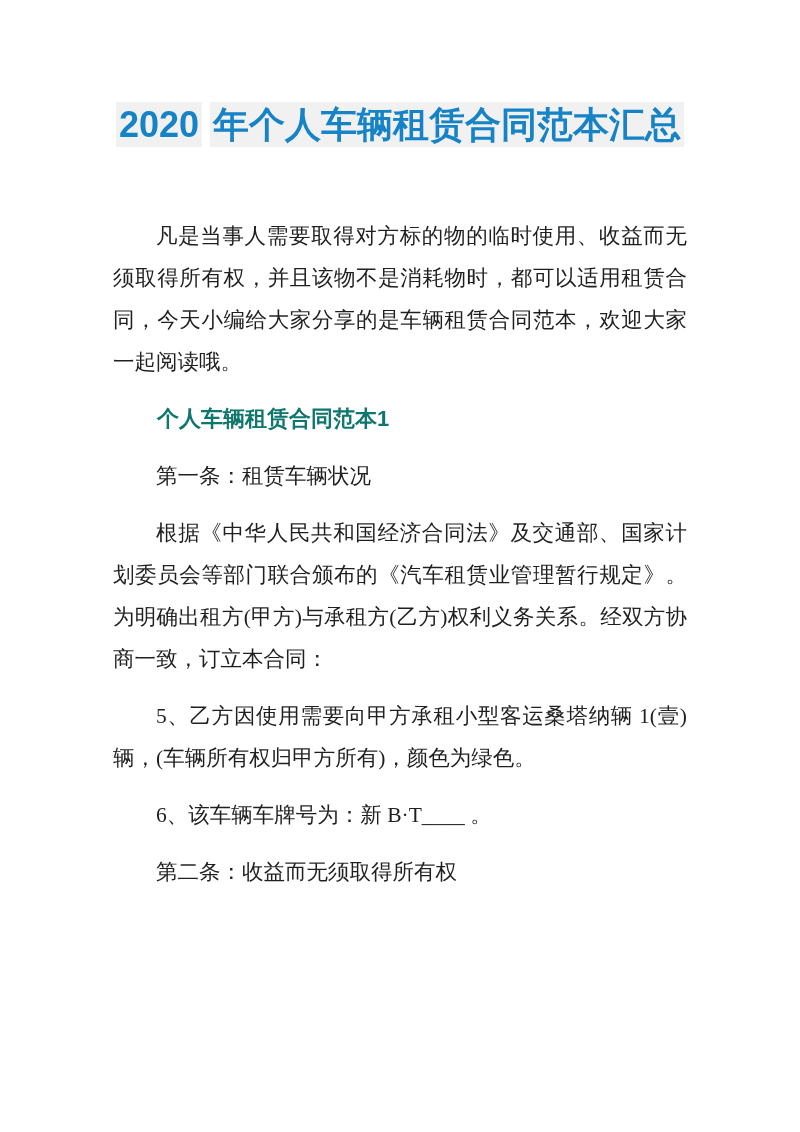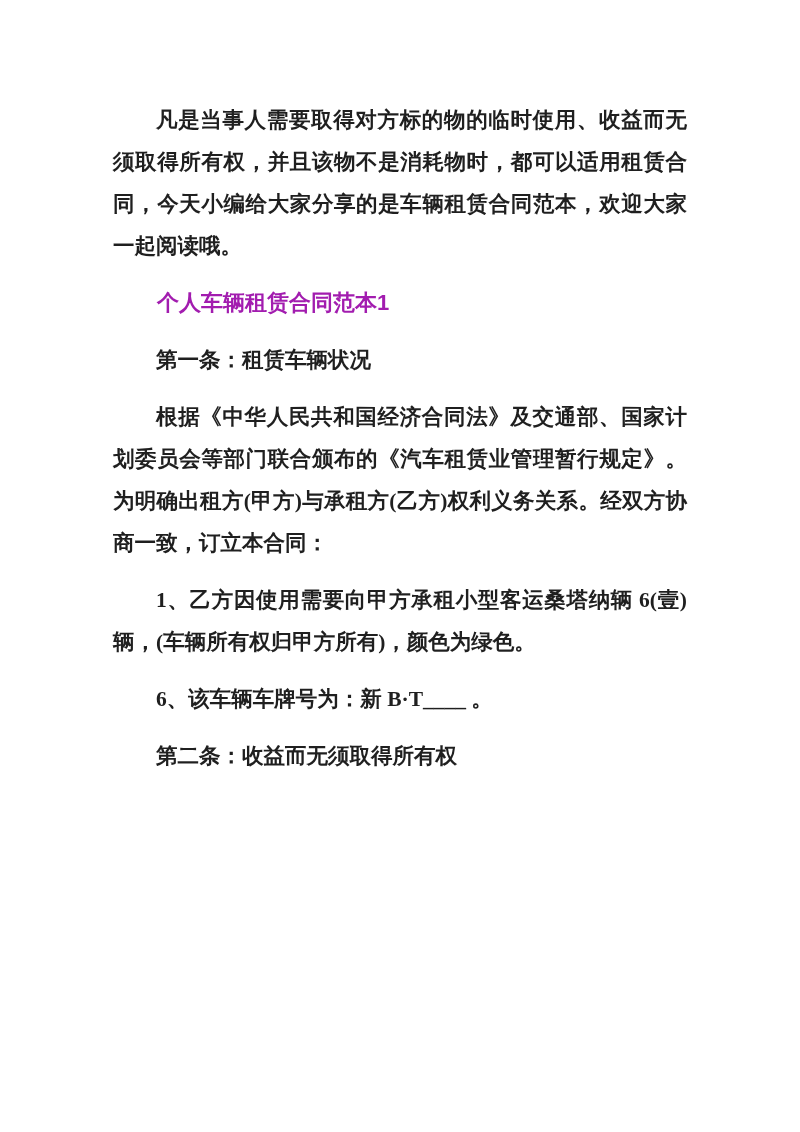--- a/index.html
+++ b/index.html
@@ -34,48 +34,50 @@
   h1.doc-title .hl-year {
     margin-right: 8px;
   }
   p.body-para {
     font-size: 21.5px;
     line-height: 42px;
     text-align: justify;
     text-indent: 2em;
     margin-bottom: 15px;
     word-break: break-all;
-    font-weight: bold;
   }
   p.section-heading {
     font-family: "Liberation Sans", "DejaVu Sans", sans-serif;
     font-weight: bold;
     font-size: 22px;
     line-height: 42px;
-    color: #a21caf;
+    color: #0f766e;
     text-indent: 2em;
     margin-bottom: 15px;
   }
 </style>
 </head>
 <body>
 
 <div class="page">
   <div class="content">
 
+    <h1 class="doc-title">
+      <span class="hl hl-year">2020</span><span class="hl">年个人车辆租赁合同范本汇总</span>
+    </h1>
 
     <p class="body-para">凡是当事人需要取得对方标的物的临时使用、收益而无须取得所有权，并且该物不是消耗物时，都可以适用租赁合同，今天小编给大家分享的是车辆租赁合同范本，欢迎大家一起阅读哦。</p>
 
     <p class="section-heading">个人车辆租赁合同范本1</p>
 
 
     <p class="body-para">第一条：租赁车辆状况</p>
 
     <p class="body-para">根据《中华人民共和国经济合同法》及交通部、国家计划委员会等部门联合颁布的《汽车租赁业管理暂行规定》。为明确出租方(甲方)与承租方(乙方)权利义务关系。经双方协商一致，订立本合同：</p>
 
-    <p class="body-para">1、乙方因使用需要向甲方承租小型客运桑塔纳辆 6(壹)辆，(车辆所有权归甲方所有)，颜色为绿色。</p>
+    <p class="body-para">5、乙方因使用需要向甲方承租小型客运桑塔纳辆 1(壹)辆，(车辆所有权归甲方所有)，颜色为绿色。</p>
 
     <p class="body-para">6、该车辆车牌号为：新 B·T____ 。</p>
 
     <p class="body-para">第二条：收益而无须取得所有权</p>
 
   </div>
 </div>
 
 </body></html>

